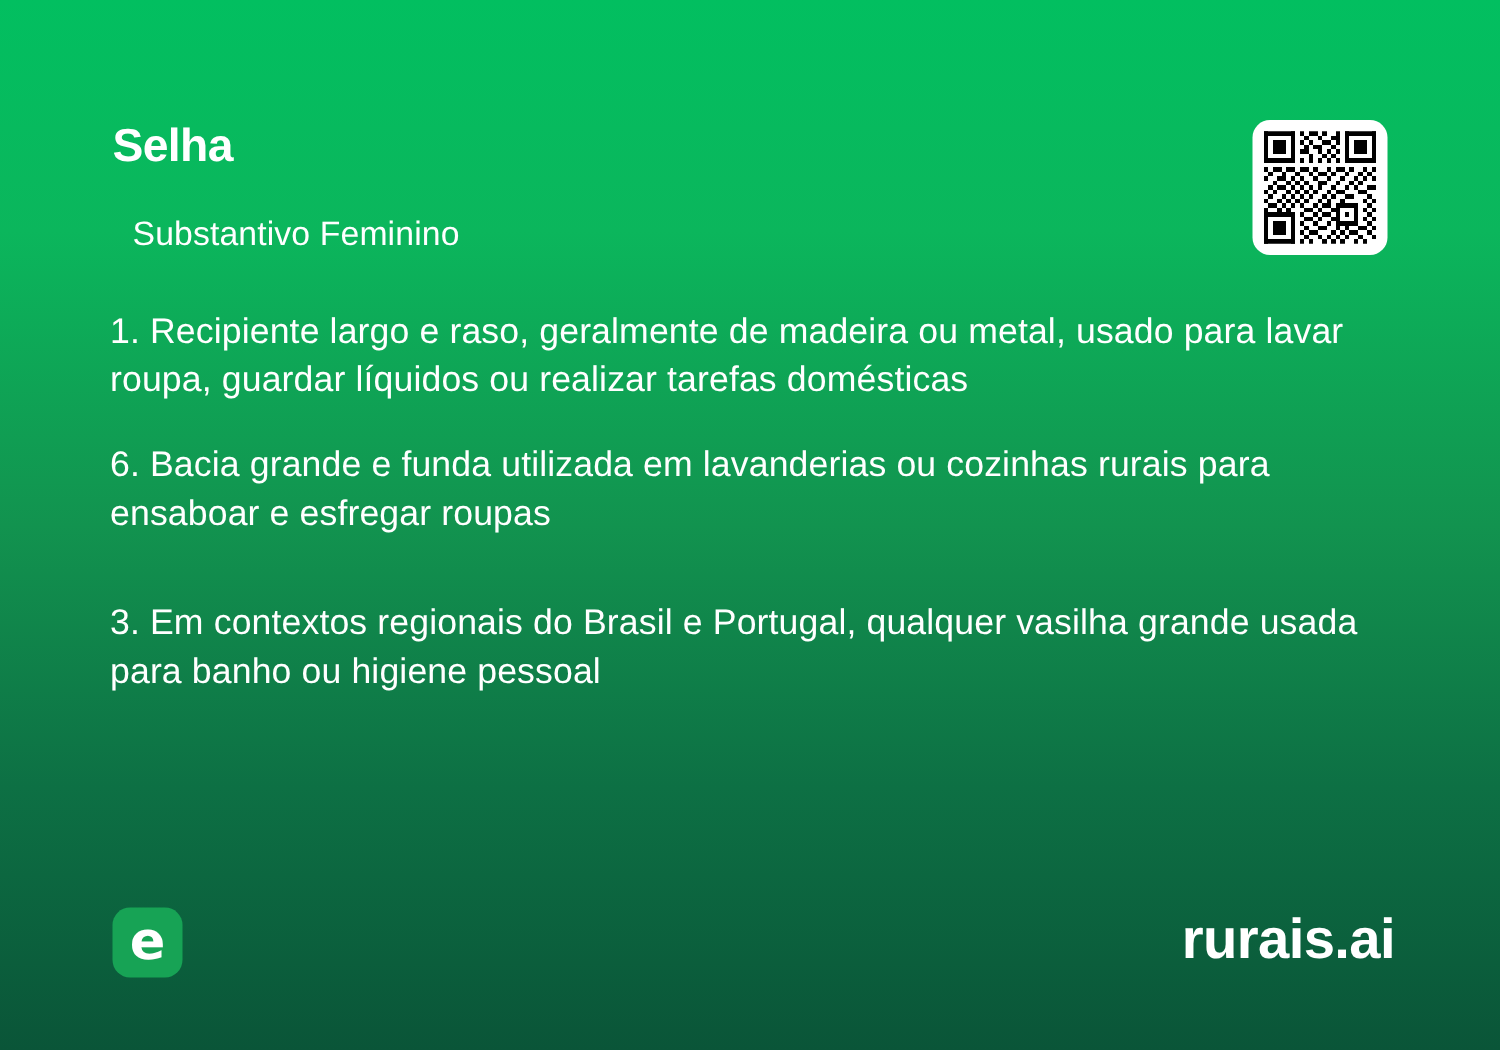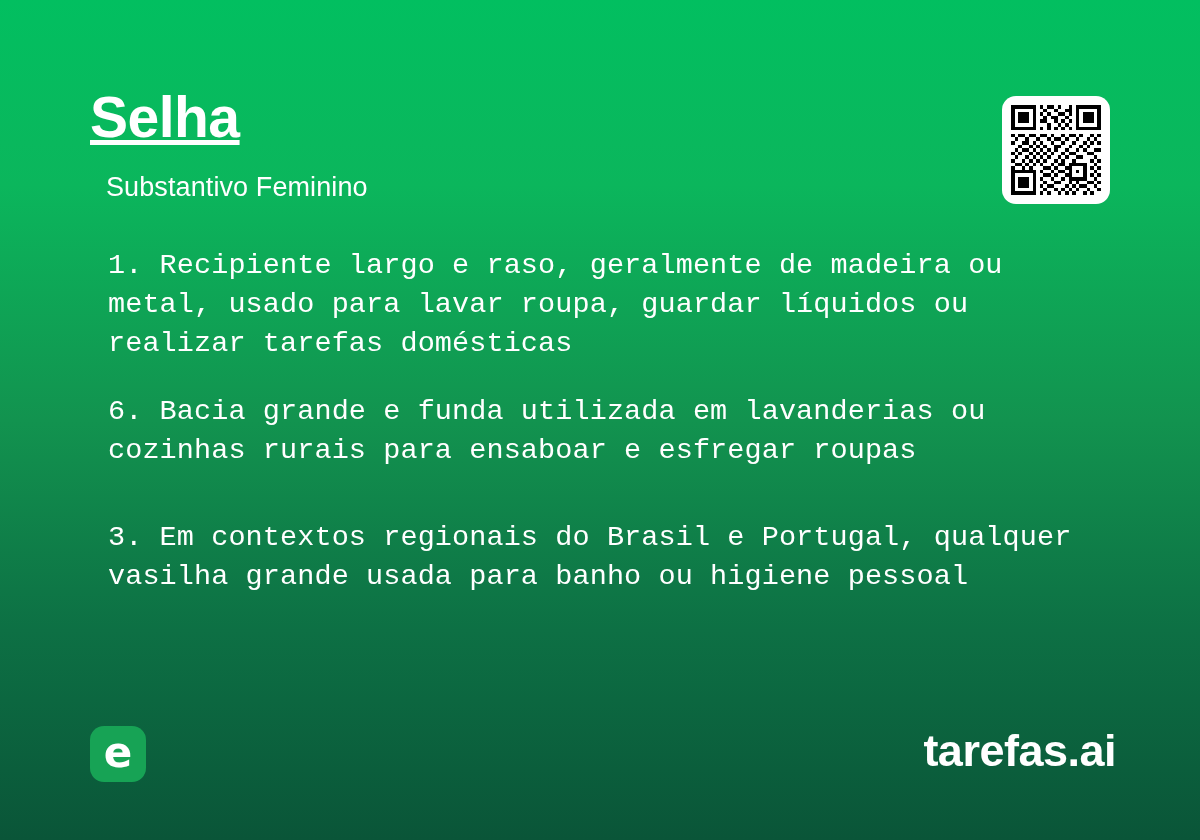--- a/index.html
+++ b/index.html
@@ -26,26 +26,25 @@
 
   
   .header {
     position: absolute;
     left: 90px;
     top: 84px;
     width: 860px;
   }
   .word-title {
     margin: 0;
-    font-size: 57px;
+    font-size: 37px;
     line-height: 66px;
     font-weight: bold;
     letter-spacing: -0.5px;
     color: #ffffff;
-    text-decoration: underline;
   }
   .word-class {
     margin: 16px;
     padding-top: 4px;
     font-size: 27px;
     line-height: 34px;
     font-weight: normal;
     color: #ffffff;
     letter-spacing: 0.1px;
   }
@@ -65,24 +64,23 @@
   .qr-wrap svg {
     display: block;
     width: 90px;
     height: 90px;
     shape-rendering: crispEdges;
   }
 
   
   .definitions {
     position: absolute;
-    left: 108px;
+    left: 88px;
     top: 246px;
     width: 1010px;
-    font-family: Liberation Mono, monospace;
   }
   .definition {
     margin: 0 0 29px 0;
     font-size: 28.5px;
     line-height: 39px;
     font-weight: normal;
     color: #ffffff;
     letter-spacing: 0.1px;
   }
   .definition:last-child {
@@ -352,15 +350,15 @@
   <div class="definitions">
     <p class="definition">1. Recipiente largo e raso, geralmente de madeira ou metal, usado para lavar roupa, guardar líquidos ou realizar tarefas domésticas</p>
     <p class="definition">6. Bacia grande e funda utilizada em lavanderias ou cozinhas rurais para ensaboar e esfregar roupas</p>
     <p class="definition">3. Em contextos regionais do Brasil e Portugal, qualquer vasilha grande usada para banho ou higiene pessoal</p>
   </div>
 
   <div class="logo-badge">
     <span class="glyph">e</span>
   </div>
 
-  <div class="brand">tarefas.ai</div>
+  <div class="brand">rurais.ai</div>
 
 </div>
 
 </body></html>

